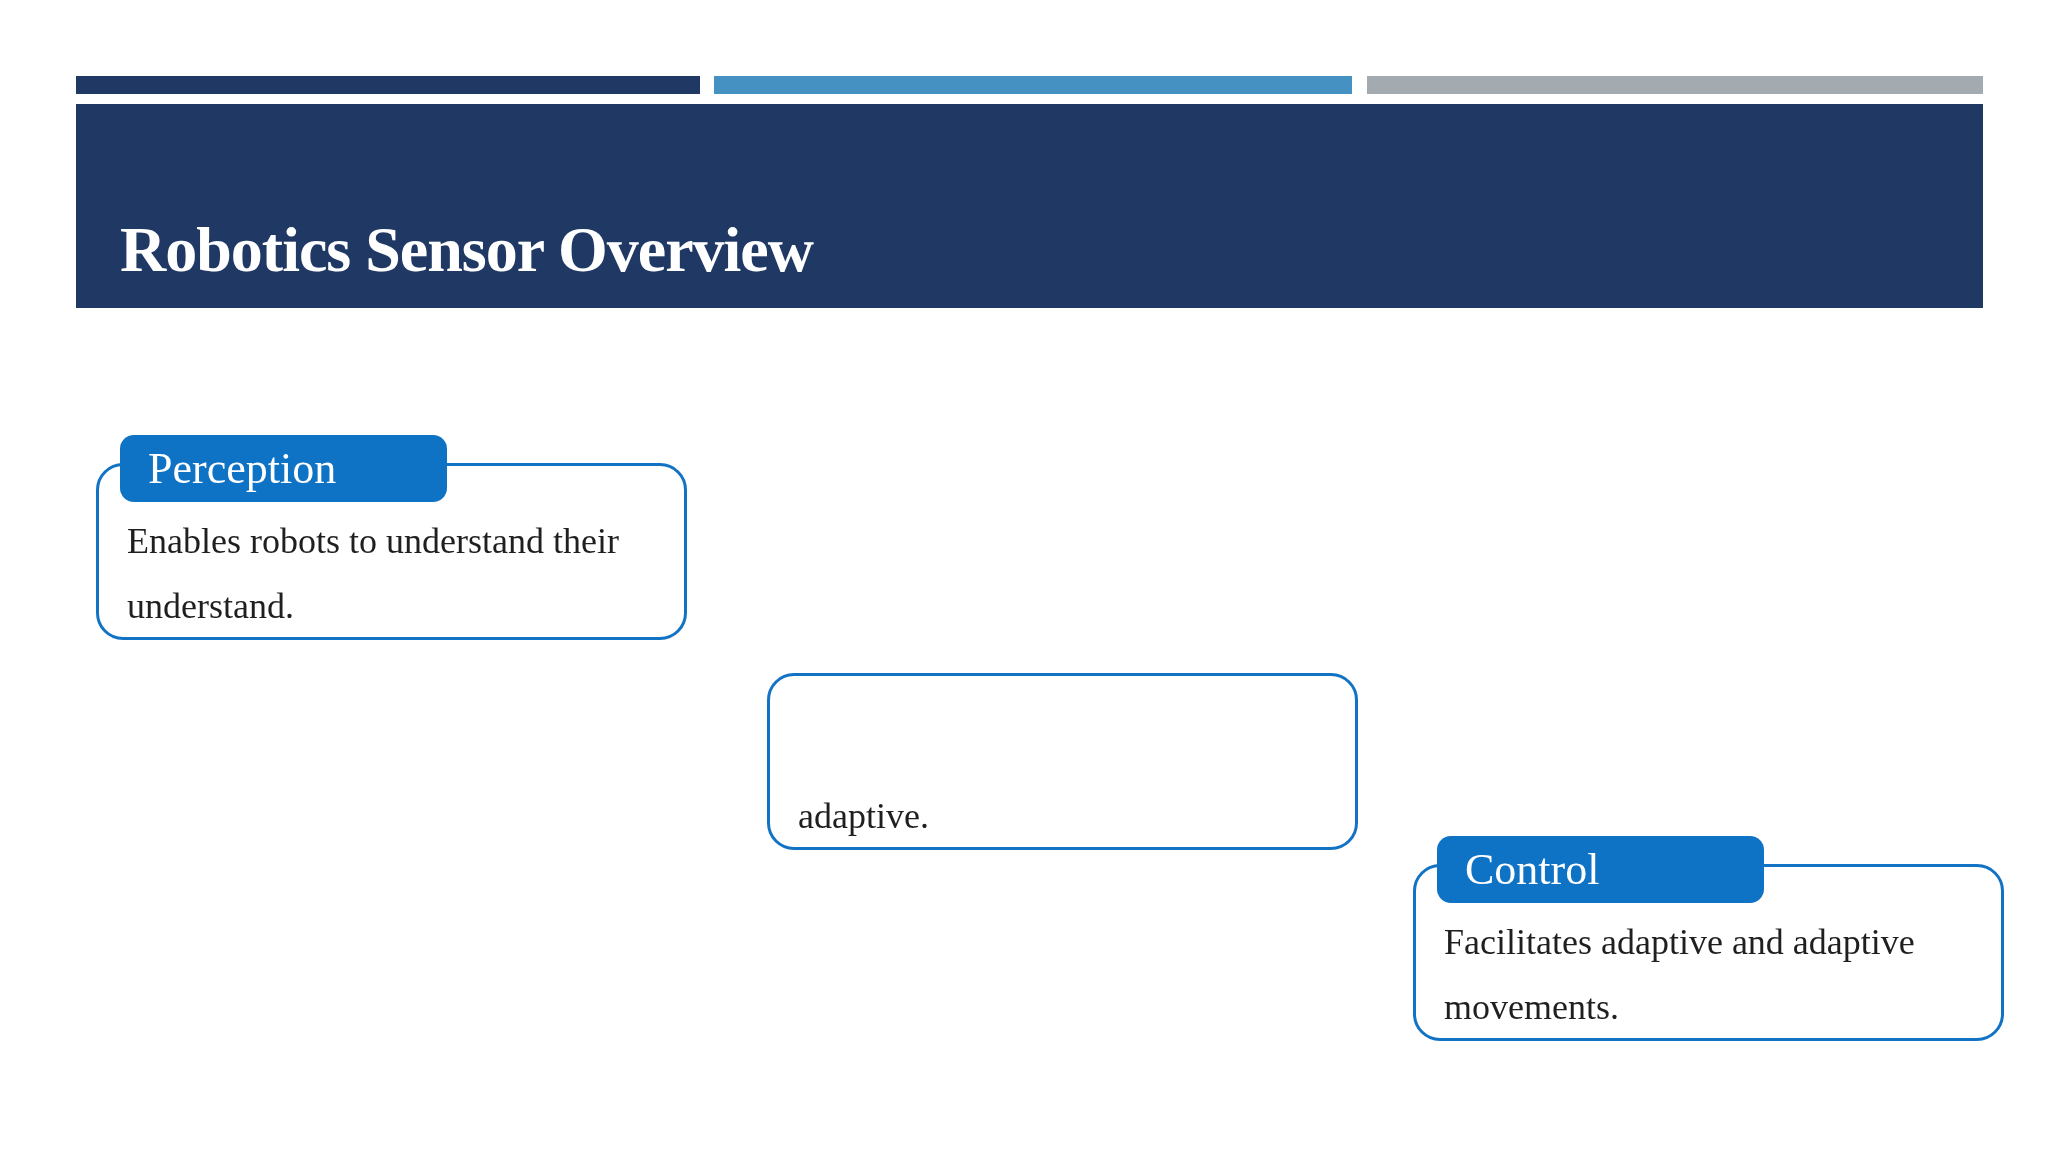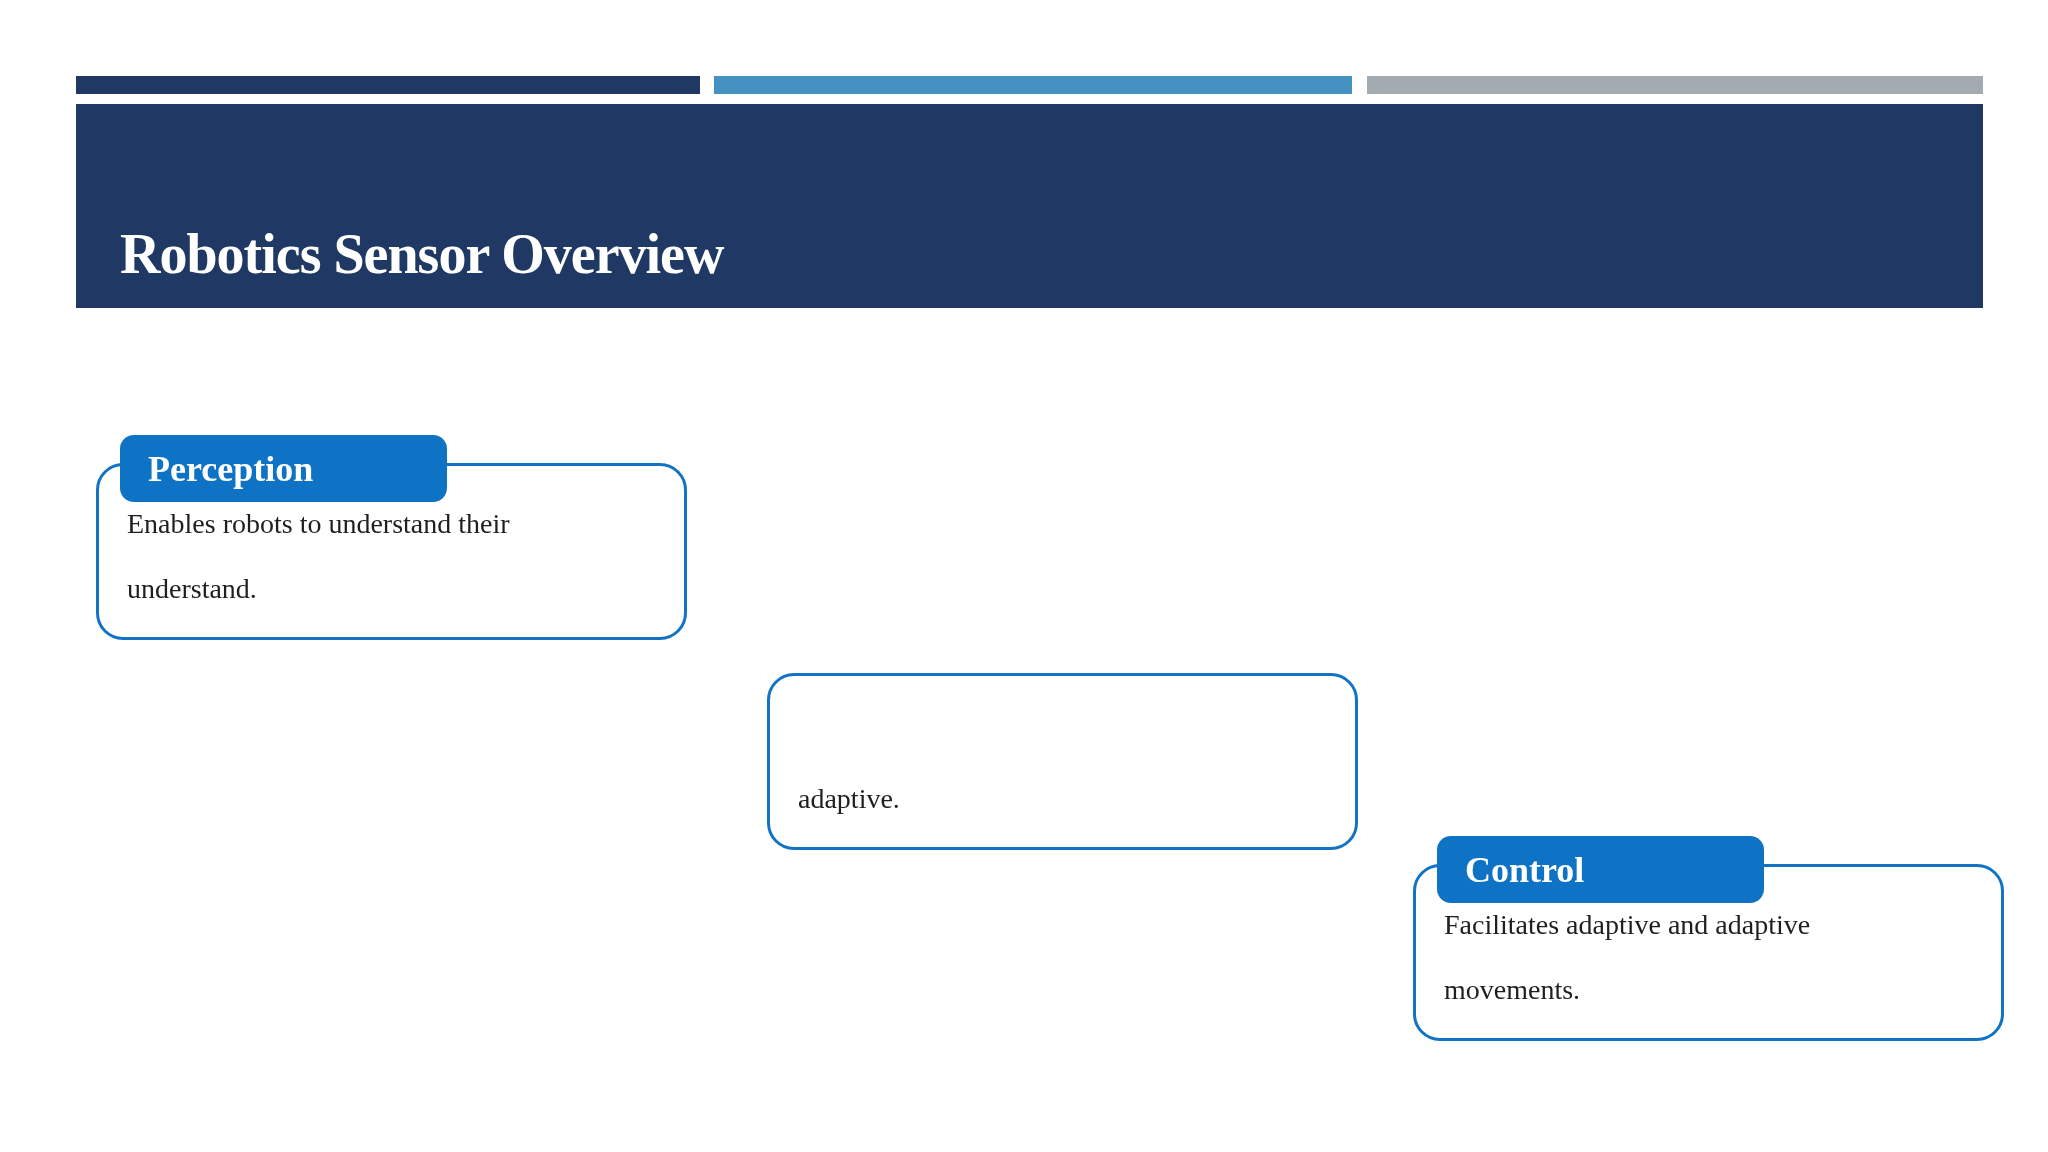--- a/index.html
+++ b/index.html
@@ -31,21 +31,21 @@
   
   .banner {
     position: absolute;
     left: 76px; top: 104px;
     width: 1907px; height: 204px;
     background: var(--navy);
   }
   .banner h1 {
     position: absolute;
     left: 44px; bottom: 26px;
-    font-size: 56px;
+    font-size: 64px;
     font-weight: bold;
     line-height: 1;
     letter-spacing: -1px;
     color: var(--title-color);
     white-space: nowrap;
   }
 
   
   .card {
     position: absolute;
@@ -63,29 +63,29 @@
     left: 21px; top: -31px;
     width: 327px; height: 67px;
     background: var(--tab-blue);
     border-radius: 14px;
     display: flex;
     align-items: center;
     padding-left: 28px;
   }
   .card-tab span {
     color: var(--tab-label-color);
-    font-size: 36px;
-    font-weight: bold;
+    font-size: 44px;
+    font-weight: normal;
     white-space: nowrap;
   }
 
   .card-desc {
     position: absolute;
-    left: 28px; top: 25px;
-    font-size: 28px;
+    left: 28px; top: 43px;
+    font-size: 36px;
     line-height: 65px;
     color: var(--body-text-color);
   }
   .card-desc span { white-space: nowrap; }
 </style>
 </head>
 <body>
 
 <div class="slide">
 

